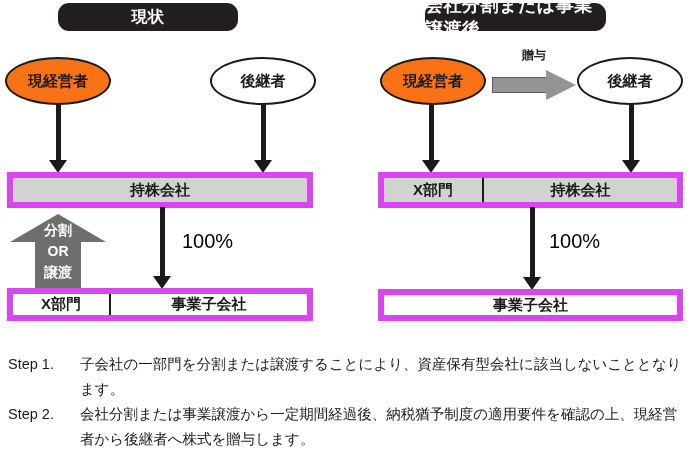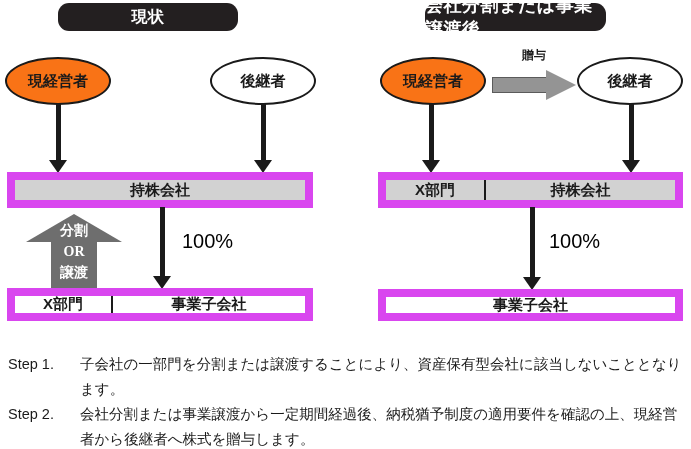--- a/index.html
+++ b/index.html
@@ -60,21 +60,21 @@
   .person-ellipse.shaded { background: #f97316; }
 
   #ellipse-current-owner-left { left: 5px;   top: 57px; width: 106px; height: 48px; }
   #ellipse-successor-left     { left: 210px; top: 57px; width: 106px; height: 48px; }
   #ellipse-current-owner-right{ left: 380px; top: 57px; width: 106px; height: 48px; }
   #ellipse-successor-right    { left: 577px; top: 57px; width: 106px; height: 48px; }
 
   
   .box {
     position: absolute;
-    border: 8px solid #d946ef;
+    border: 6px solid #d946ef;
     box-sizing: border-box;
     display: flex;
     align-items: center;
     justify-content: center;
     font-size: 15px;
     font-weight: bold;
     background: #ffffff;
   }
   .box.shaded { background: #d2d2d2; }
 
@@ -121,22 +121,22 @@
   #arrow-owner-to-holding-left { left: 48px;  top: 103px; height: 70px; }
   #arrow-successor-to-holding-left { left: 253px; top: 103px; height: 70px; }
   #arrow-holding-to-sub-left   { left: 152px; top: 207px; height: 82px; }
   #arrow-owner-to-box-right    { left: 421px; top: 103px; height: 70px; }
   #arrow-successor-to-box-right{ left: 621px; top: 103px; height: 70px; }
   #arrow-holding-to-sub-right  { left: 522px; top: 207px; height: 83px; }
 
   
   #arrow-split-or-transfer {
     position: absolute;
-    left: 26px; top: 214px;
-    width: 96px; height: 74px; font-family: Liberation Serif, serif;
+    left: 10px; top: 214px;
+    width: 96px; height: 74px;
   }
   #arrow-split-or-transfer .up-head {
     position: absolute;
     left: 0; top: 0;
     width: 0; height: 0;
     border-left: 48px solid transparent;
     border-right: 48px solid transparent;
     border-bottom: 28px solid #6e6e6e;
   }
   #arrow-split-or-transfer .up-body {

